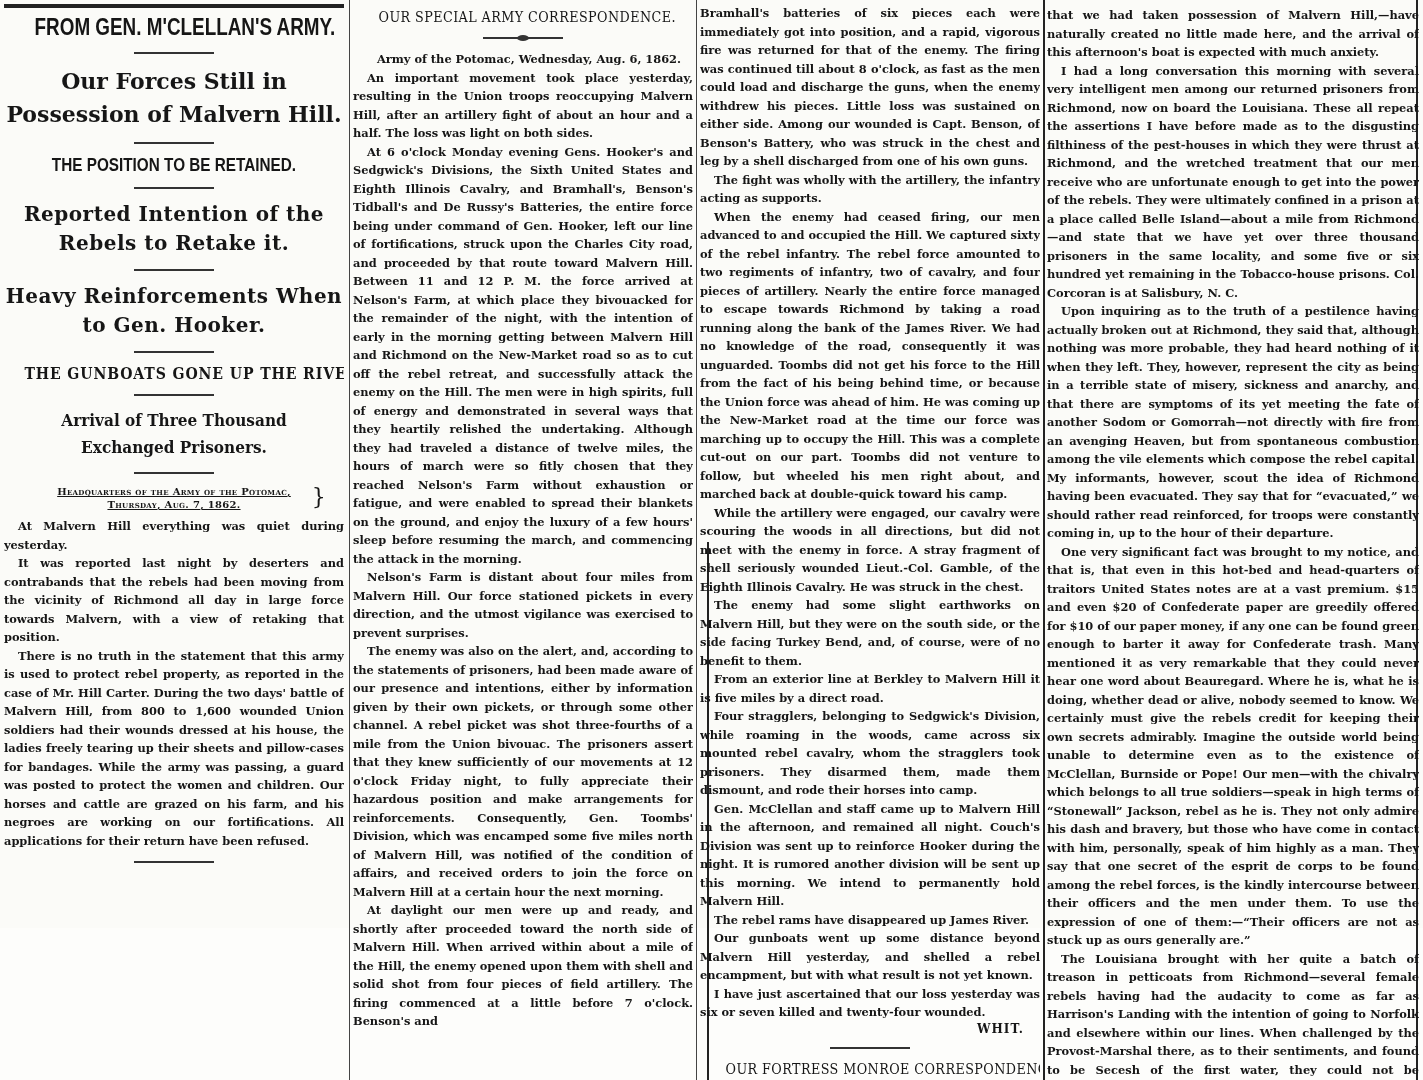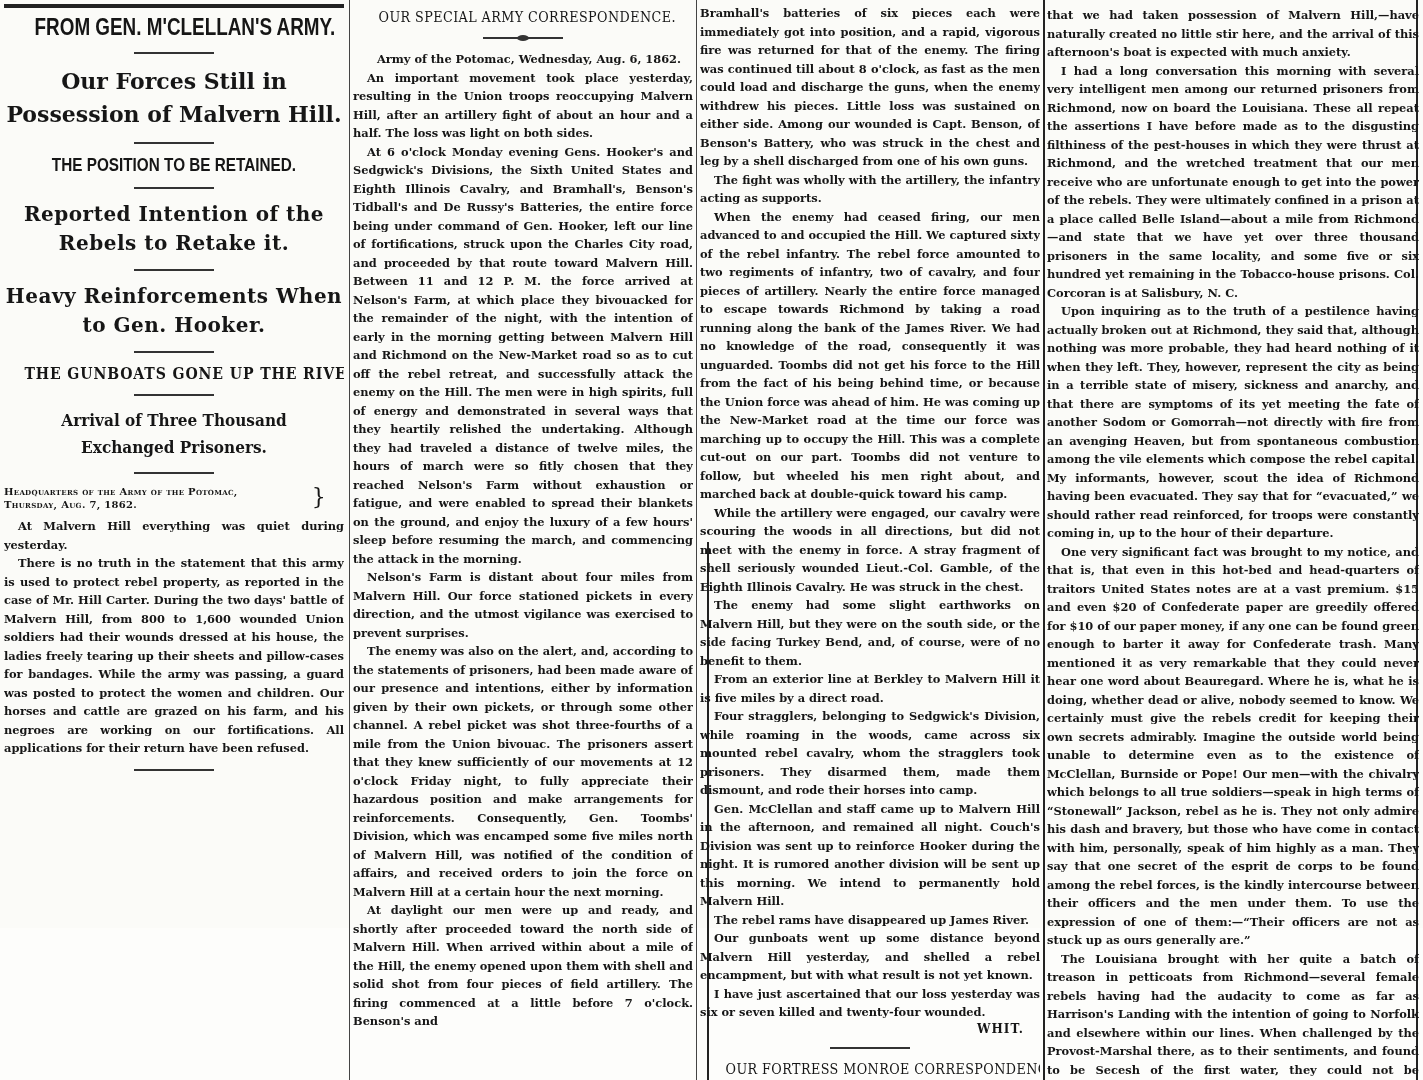--- a/index.html
+++ b/index.html
@@ -22,21 +22,21 @@
   .hd-a { font-family: "Liberation Sans", sans-serif; font-weight: 700; font-size: 23px; text-align: center; letter-spacing: 0px; transform: scaleX(0.82); transform-origin: center; white-space: nowrap; margin-top: 14px; }
   .hd-b { font-family: "DejaVu Serif", serif; font-weight: 700; font-size: 22px; text-align: center; line-height: 33px; margin-top: 2px; }
   .hd-c { font-family: "Liberation Sans", sans-serif; font-weight: 700; font-size: 18px; text-align: center; transform: scaleX(0.85); white-space: nowrap; }
   .hd-d { font-family: "DejaVu Serif", serif; font-weight: 700; font-size: 20px; text-align: center; line-height: 29px; letter-spacing: 0.5px; }
   .hd-e { font-family: "DejaVu Serif", serif; font-weight: 700; font-size: 16px; text-align: center; transform: scaleX(0.88); white-space: nowrap; letter-spacing: 1px; }
   .hd-f { font-family: "DejaVu Serif", serif; font-weight: 700; font-size: 17px; text-align: center; line-height: 27px; transform: scaleX(0.9); }
   .sep { width: 80px; height: 2px; background: #333; margin: 11px auto; }
   .sep.dot { position: relative; }
   .sep.dot::after { content: ""; position: absolute; left: 34px; top: -2px; width: 12px; height: 6px; border-radius: 50%; background: #333; }
 
-  .dateline { font-size: 10px; font-variant: small-caps; font-weight: 700; line-height: 13px; letter-spacing: 0.3px; position: relative; }
+  .dateline { font-size: 10px; text-align: center; font-variant: small-caps; font-weight: 700; line-height: 13px; letter-spacing: 0.3px; position: relative; text-decoration: underline; }
   .dateline .brace { position: absolute; right: 18px; top: 0; font-size: 22px; line-height: 24px; font-weight: 400; }
 
   .body { font-size: 11.4px; line-height: 18.5px; text-align: justify; font-weight: 700; }
   .body p { text-indent: 14px; }
   .body p.noind { text-indent: 0; }
 
   .sec-title { font-family: "DejaVu Serif", serif; font-weight: 400; font-size: 15px; text-align: center; letter-spacing: 0.5px; transform: scaleX(0.85); white-space: nowrap; margin-top: 8px; }
   .sec-deck { font-size: 11.6px; font-weight: 700; line-height: 18.5px; padding-left: 18px; text-indent: -18px; letter-spacing: 0.3px; margin-top: 4px; }
   .sec-date { font-size: 11.4px; font-weight: 700; text-align: right; padding-right: 12px; line-height: 18.5px; }
   .sig { text-align: right; font-weight: 700; font-size: 12px; letter-spacing: 1px; padding-right: 16px; }
@@ -68,20 +68,21 @@
     <div class="sep"></div>
     <div class="hd-f">Arrival of Three Thousand Exchanged Prisoners.</div>
     <div class="sep"></div>
     <div class="dateline">
       <div>Headquarters of the Army of the Potomac,</div>
       <div>Thursday, Aug. 7, 1862.</div>
       <span class="brace">}</span>
     </div>
     <div class="body">
       <p>At Malvern Hill everything was quiet during yesterday.</p>
+      <p>It was reported last night by deserters and contrabands that the rebels had been moving from the vicinity of Richmond all day in large force towards Malvern, with a view of retaking that position.</p>
       <p>There is no truth in the statement that this army is used to protect rebel property, as reported in the case of Mr. Hill Carter. During the two days' battle of Malvern Hill, from 800 to 1,600 wounded Union soldiers had their wounds dressed at his house, the ladies freely tearing up their sheets and pillow-cases for bandages. While the army was passing, a guard was posted to protect the women and children. Our horses and cattle are grazed on his farm, and his negroes are working on our fortifications. All applications for their return have been refused.</p>
     </div>
     <div class="sep"></div>
   </div>
 
   <div class="col c2">
     <div class="sec-title">OUR SPECIAL ARMY CORRESPONDENCE.</div>
     <div class="sep dot"></div>
     <div class="sec-date">Army of the Potomac, Wednesday, Aug. 6, 1862.</div>
     <div class="body">
@@ -108,20 +109,20 @@
       <p>I have just ascertained that our loss yesterday was six or seven killed and twenty-four wounded.</p>
     </div>
     <div class="sig">WHIT.</div>
     <div class="sep"></div>
     <div class="sec-title">OUR FORTRESS MONROE CORRESPONDENCE.</div>
 
   </div>
 
   <div class="col c4">
     <div class="body" style="margin-top:6px;">
-      <p class="noind">that we had taken possession of Malvern Hill,—have naturally created no little stir here, and the arrival of this afternoon's boat is expected with much anxiety.</p>
+      <p class="noind">that we had taken possession of Malvern Hill,—have naturally created no little made here, and the arrival of this afternoon's boat is expected with much anxiety.</p>
       <p>I had a long conversation this morning with several very intelligent men among our returned prisoners from Richmond, now on board the Louisiana. These all repeat the assertions I have before made as to the disgusting filthiness of the pest-houses in which they were thrust at Richmond, and the wretched treatment that our men receive who are unfortunate enough to get into the power of the rebels. They were ultimately confined in a prison at a place called Belle Island—about a mile from Richmond—and state that we have yet over three thousand prisoners in the same locality, and some five or six hundred yet remaining in the Tobacco-house prisons. Col. Corcoran is at Salisbury, N. C.</p>
       <p>Upon inquiring as to the truth of a pestilence having actually broken out at Richmond, they said that, although nothing was more probable, they had heard nothing of it when they left. They, however, represent the city as being in a terrible state of misery, sickness and anarchy, and that there are symptoms of its yet meeting the fate of another Sodom or Gomorrah—not directly with fire from an avenging Heaven, but from spontaneous combustion among the vile elements which compose the rebel capital. My informants, however, scout the idea of Richmond having been evacuated. They say that for “evacuated,” we should rather read reinforced, for troops were constantly coming in, up to the hour of their departure.</p>
       <p>One very significant fact was brought to my notice, and that is, that even in this hot-bed and head-quarters of traitors United States notes are at a vast premium. $15 and even $20 of Confederate paper are greedily offered for $10 of our paper money, if any one can be found green enough to barter it away for Confederate trash. Many mentioned it as very remarkable that they could never hear one word about Beauregard. Where he is, what he is doing, whether dead or alive, nobody seemed to know. We certainly must give the rebels credit for keeping their own secrets admirably. Imagine the outside world being unable to determine even as to the existence of McClellan, Burnside or Pope! Our men—with the chivalry which belongs to all true soldiers—speak in high terms of “Stonewall” Jackson, rebel as he is. They not only admire his dash and bravery, but those who have come in contact with him, personally, speak of him highly as a man. They say that one secret of the esprit de corps to be found among the rebel forces, is the kindly intercourse between their officers and the men under them. To use the expression of one of them:—“Their officers are not as stuck up as ours generally are.”</p>
       <p>The Louisiana brought with her quite a batch of treason in petticoats from Richmond—several female rebels having had the audacity to come as far as Harrison's Landing with the intention of going to Norfolk and elsewhere within our lines. When challenged by the Provost-Marshal there, as to their sentiments, and found to be Secesh of the first water, they could not be persuaded that rebellious crinoline had no “right” to go where it likes under a flag of</p>
     </div>
   </div>
 </div>
 
 </body></html>

